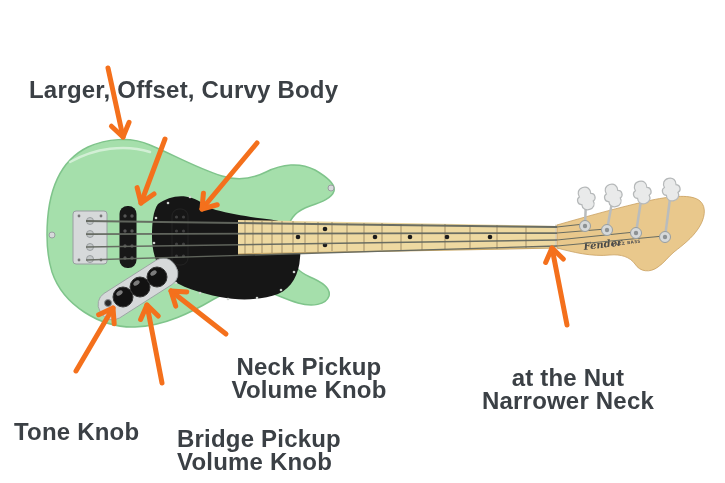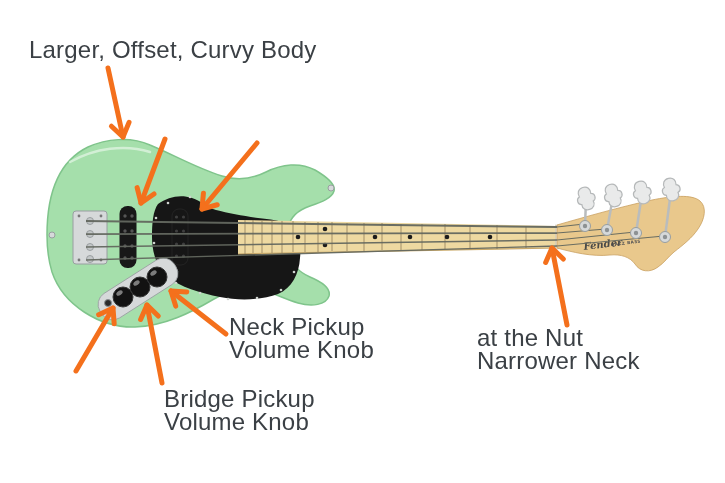--- a/index.html
+++ b/index.html
@@ -3,25 +3,25 @@
 <meta charset="utf-8">
 <style>
   html,body { margin:0; padding:0; background:#fff; }
   .stage {
     position:relative; width:725px; height:483px; overflow:hidden;
     background:var(--c-background,#fff);
     font-family:"Liberation Sans", sans-serif;
   }
   .stage svg { position:absolute; left:0; top:0; }
   .label {
-    position:absolute; font-weight:400; font-size:24px; line-height:23px;
-    color:var(--c-text,#3b4045); letter-spacing:0.2px; white-space:nowrap;
+    position:absolute; font-weight:700; font-size:24px; line-height:23px;
+    color:var(--c-text,#3b4045); letter-spacing:0.2px; white-space:nowrap;margin-top:40px;
   }
   .label .line { display:block; }
-  .center { }
+  .center { text-align:center; }
   .arrow {
     stroke:var(--c-arrow,#f4701c); stroke-width:5; stroke-linecap:round; fill:none;
   }
   .arrow-head-path { stroke:var(--c-arrow,#f4701c); fill:none; }
 </style>
 </head>
 <body>
 
 <div class="stage">
 
@@ -242,22 +242,23 @@
   </svg>
 
   <div class="label" style="left:29px; top:38px;">Larger, Offset, Curvy Body</div>
 
 
   <div class="label center" style="left:229px; top:315px; width:160px;">
     <span class="line">Neck Pickup</span>
     <span class="line">Volume Knob</span>
   </div>
 
-
-  <div class="label" style="left:164px; top:387px;">
+  <div class="label" style="left:14px; top:380px;">Tone Knob</div>
+
+  <div class="label" style="left:177px; top:387px;">
     <span class="line">Bridge Pickup</span>
     <span class="line">Volume Knob</span>
   </div>
 
   <div class="label center" style="left:477px; top:326px; width:182px;">
     <span class="line">at the Nut</span>
     <span class="line">Narrower Neck</span>
   </div>
 
 </div>

